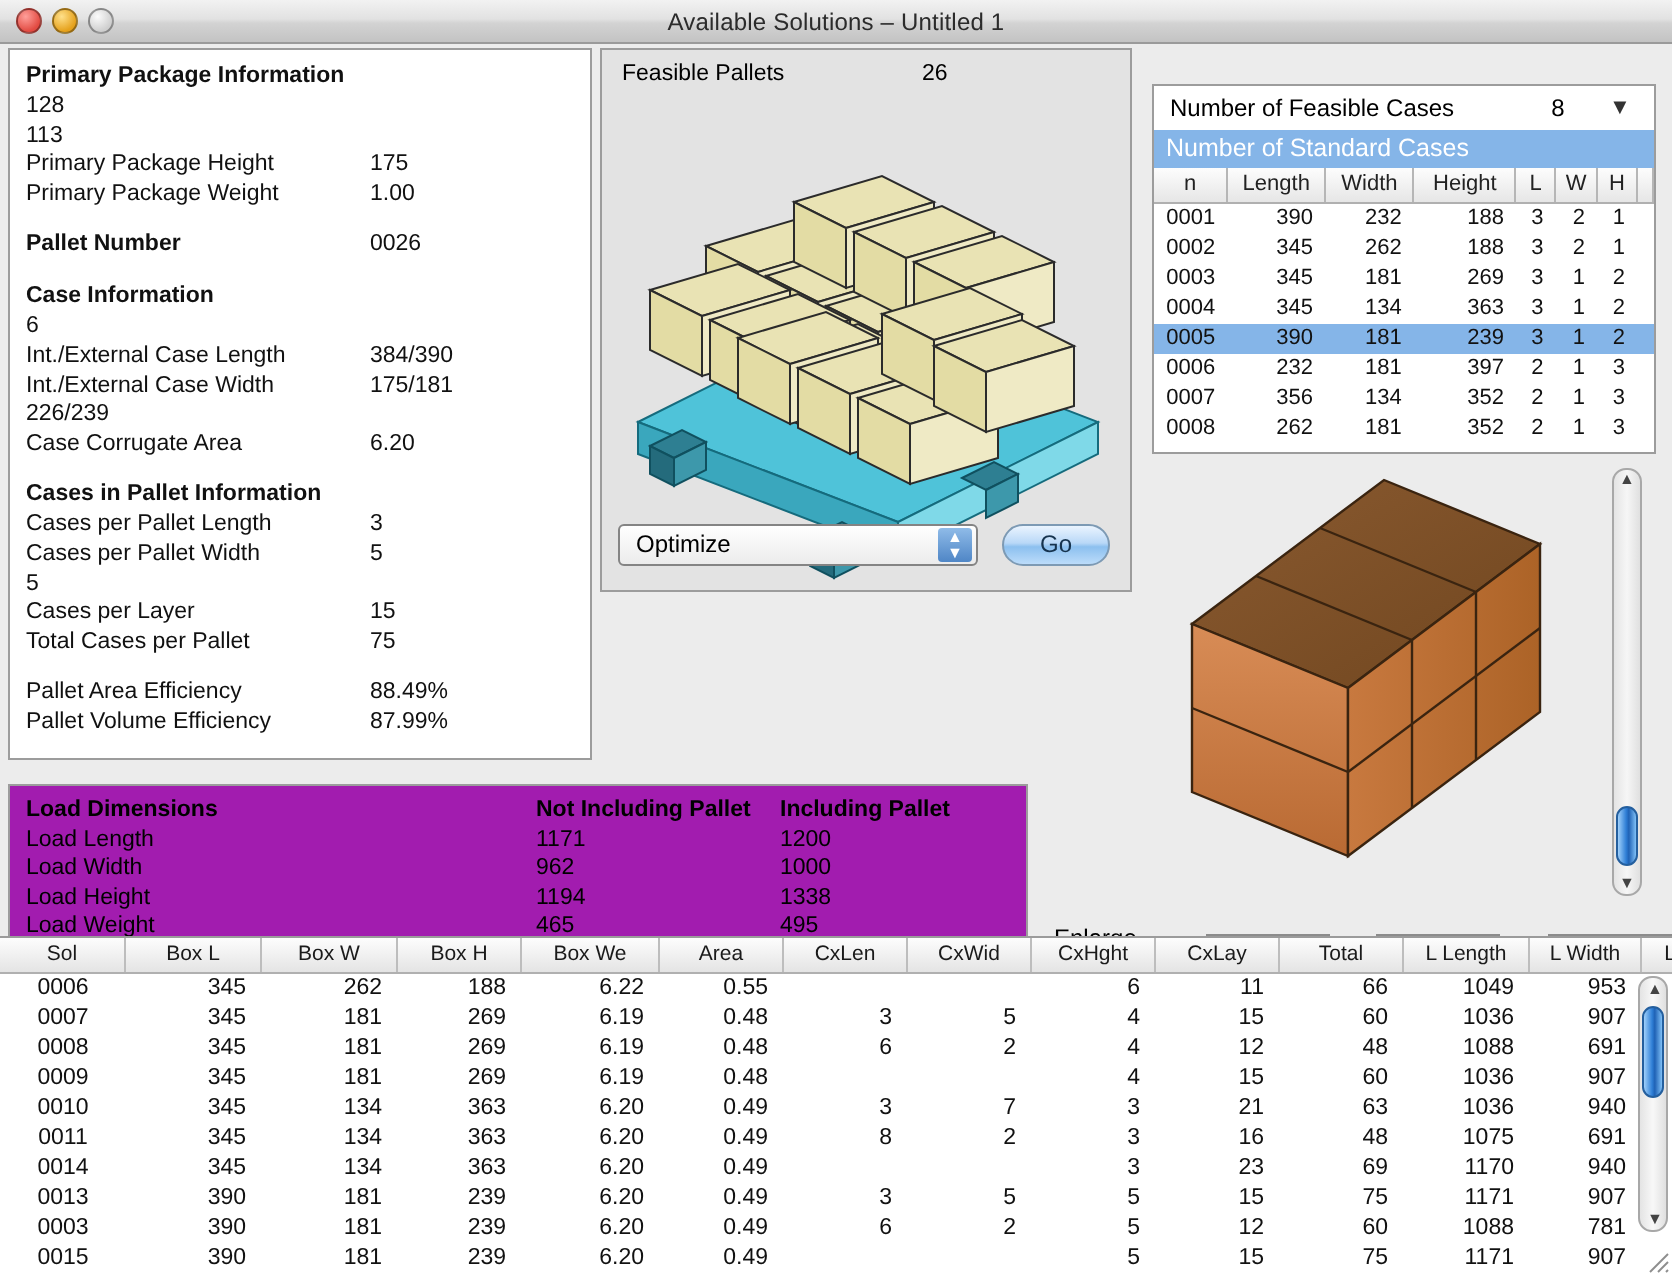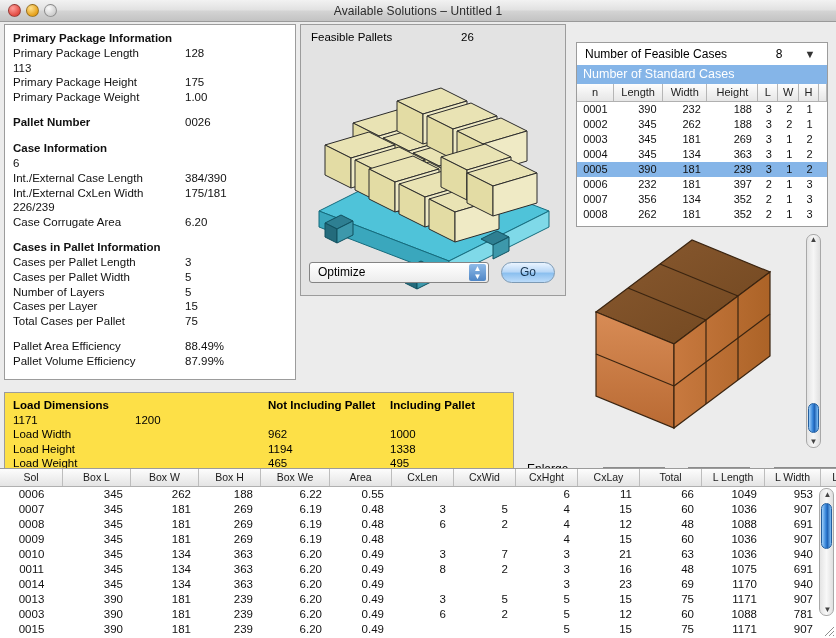--- a/index.html
+++ b/index.html
@@ -34,21 +34,21 @@
   }
 
   
   .body { flex: 1; position: relative; }
 
   .panel-left  { position: absolute; left: 4px;  top: 2px;  width: 292px; height: 356px;
                  background: #fff; border: 1px solid #9c9c9c; overflow: hidden; }
   .panel-mid   { position: absolute; left: 300px; top: 2px; width: 266px; height: 272px;
                  background: #e3e3e3; border: 1px solid #9c9c9c; overflow: hidden; }
   .panel-load  { position: absolute; left: 4px;  top: 370px; width: 510px; height: 78px;
-                 background: #fde047; border: 1px solid #9c9c9c; overflow: hidden; }
+                 background: #a21caf; border: 1px solid #9c9c9c; overflow: hidden; }
   .panel-cases { position: absolute; left: 576px; top: 20px; width: 252px; height: 185px;
                  background: #fff; border: 1px solid #9c9c9c; overflow: hidden; }
   .panel-box3d { position: absolute; left: 570px; top: 208px; width: 230px; height: 222px; overflow: hidden; }
 
   
   .info { padding: 6px 8px 0 8px; font-size: 11.5px; color: #111; }
   .info .row { display: flex; line-height: 14.6px; }
   .info .row .k { width: 172px; }
   .info .row .v { }
   .info .hdr { font-weight: bold; line-height: 15px; }
@@ -172,21 +172,20 @@
     <div class="title-text">Available Solutions – Untitled 1</div>
   </div>
 
   <div class="body">
 
     <div class="panel-left">
       <div class="info">
         <div class="hdr">Primary Package Information</div>
         <div id="s1">
             <div class="row">
-              <div class="k">Primary Package Length</div>
               <div class="v">128</div>
             </div>
             <div class="row">
               <div class="v">113</div>
             </div>
             <div class="row">
               <div class="k">Primary Package Height</div>
               <div class="v">175</div>
             </div>
             <div class="row">
@@ -203,21 +202,21 @@
         <div class="hdr">Case Information</div>
         <div id="s2">
             <div class="row">
               <div class="v">6</div>
             </div>
             <div class="row">
               <div class="k">Int./External Case Length</div>
               <div class="v">384/390</div>
             </div>
             <div class="row">
-              <div class="k">Int./External CxLen Width</div>
+              <div class="k">Int./External Case Width</div>
               <div class="v">175/181</div>
             </div>
             <div class="row">
               <div class="v">226/239</div>
             </div>
             <div class="row">
               <div class="k">Case Corrugate Area</div>
               <div class="v">6.20</div>
             </div>
           </div>
@@ -226,21 +225,20 @@
         <div id="s3">
             <div class="row">
               <div class="k">Cases per Pallet Length</div>
               <div class="v">3</div>
             </div>
             <div class="row">
               <div class="k">Cases per Pallet Width</div>
               <div class="v">5</div>
             </div>
             <div class="row">
-              <div class="k">Number of Layers</div>
               <div class="v">5</div>
             </div>
             <div class="row">
               <div class="k">Cases per Layer</div>
               <div class="v">15</div>
             </div>
             <div class="row">
               <div class="k">Total Cases per Pallet</div>
               <div class="v">75</div>
             </div>
@@ -350,20 +348,21 @@
 
     <div class="panel-load">
       <div class="load">
         <div class="row">
           <div class="c1 b">Load Dimensions</div>
           <div class="c2 b">Not Including Pallet</div>
           <div class="c3 b">Including Pallet</div>
         </div>
         <div id="loadrows">
             <div class="row">
+              <div class="c1">Load Length</div>
               <div class="c2">1171</div>
               <div class="c3">1200</div>
             </div>
             <div class="row">
               <div class="c1">Load Width</div>
               <div class="c2">962</div>
               <div class="c3">1000</div>
             </div>
             <div class="row">
               <div class="c1">Load Height</div>

